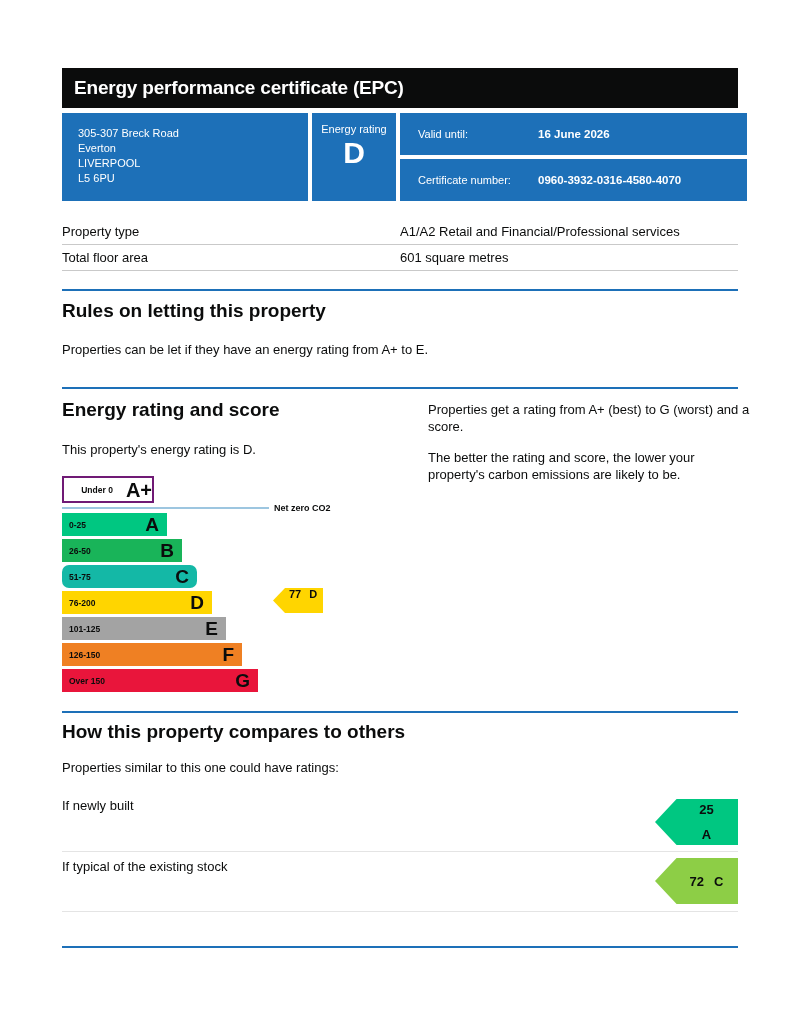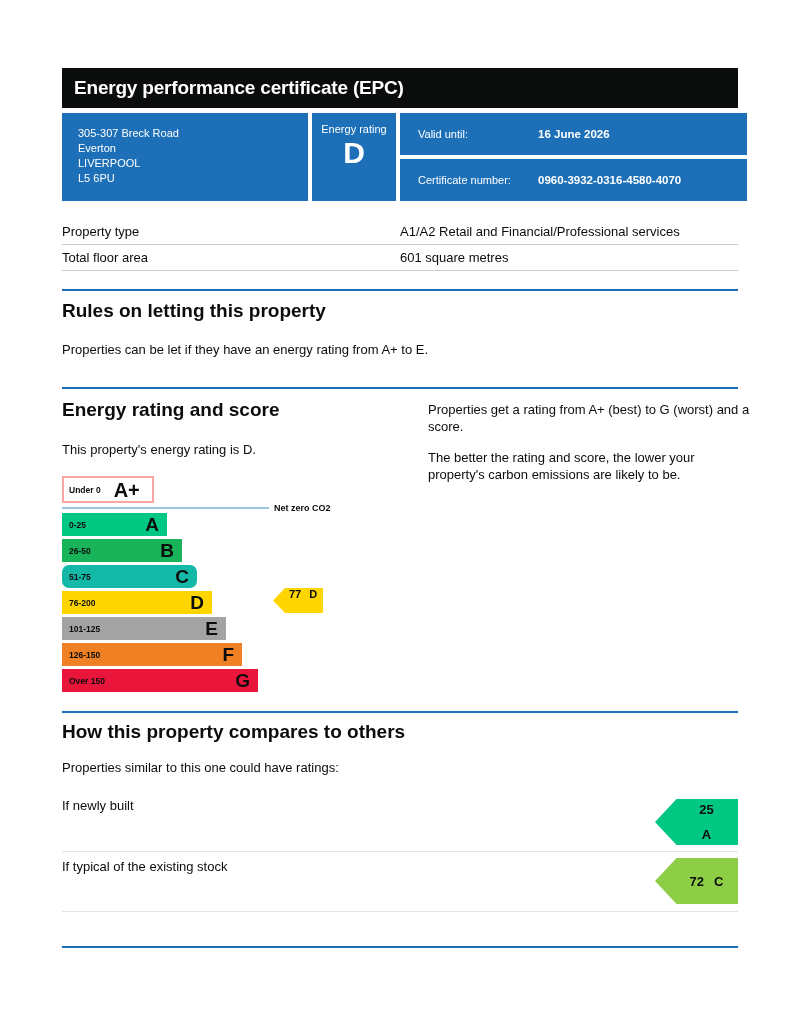--- a/index.html
+++ b/index.html
@@ -40,21 +40,21 @@
   .rules-body { left:62px; top:341px; }
 
   .rating-heading { left:62px; top:399px; }
   .rating-intro { left:62px; top:441px; }
   .rating-right { left:416px; top:401px; width:322px;margin-left:12px; }
   .rating-right p + p { margin-top:14px; }
 
   
   .chart { left:62px; top:476px; width:345px; height:220px; }
   .aplus-box { position:absolute; left:0; top:0; width:92px; height:27px; background:#ffffff;
-               border:2px solid #fca5a5; display:flex; align-items:center; }
+               border:2px solid #701a75; display:flex; align-items:center;justify-content:flex-end; }
   .aplus-box .band-range { padding-left:5px; }
   .aplus-box .band-letter { margin-left:13px; font-size:20px; }
   .netzero-line { position:absolute; left:0; top:31px; width:207px; height:2px; background:#9dc6e0; }
   .netzero-label { position:absolute; left:212px; top:27px; font-size:9px; font-weight:bold; white-space:nowrap; }
   .bands { position:absolute; left:0; top:37px; }
   .band { height:23px; margin-bottom:3px; display:flex; align-items:center; justify-content:space-between;
           padding:0 8px 0 7px; }
   .band-range { font-size:8.5px; font-weight:bold; }
   .band-letter { font-size:19px; font-weight:bold; line-height:1; }
   .current-arrow { position:absolute; left:211px; top:112px; width:50px; height:25px; background:#ffd500;

